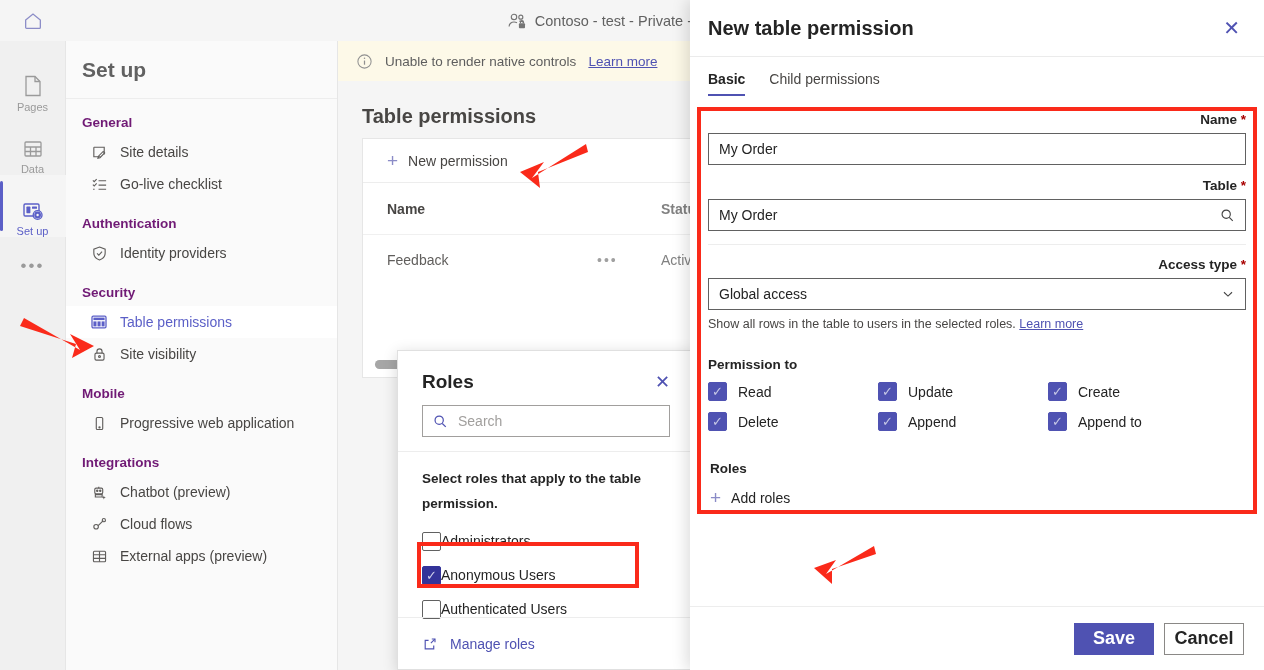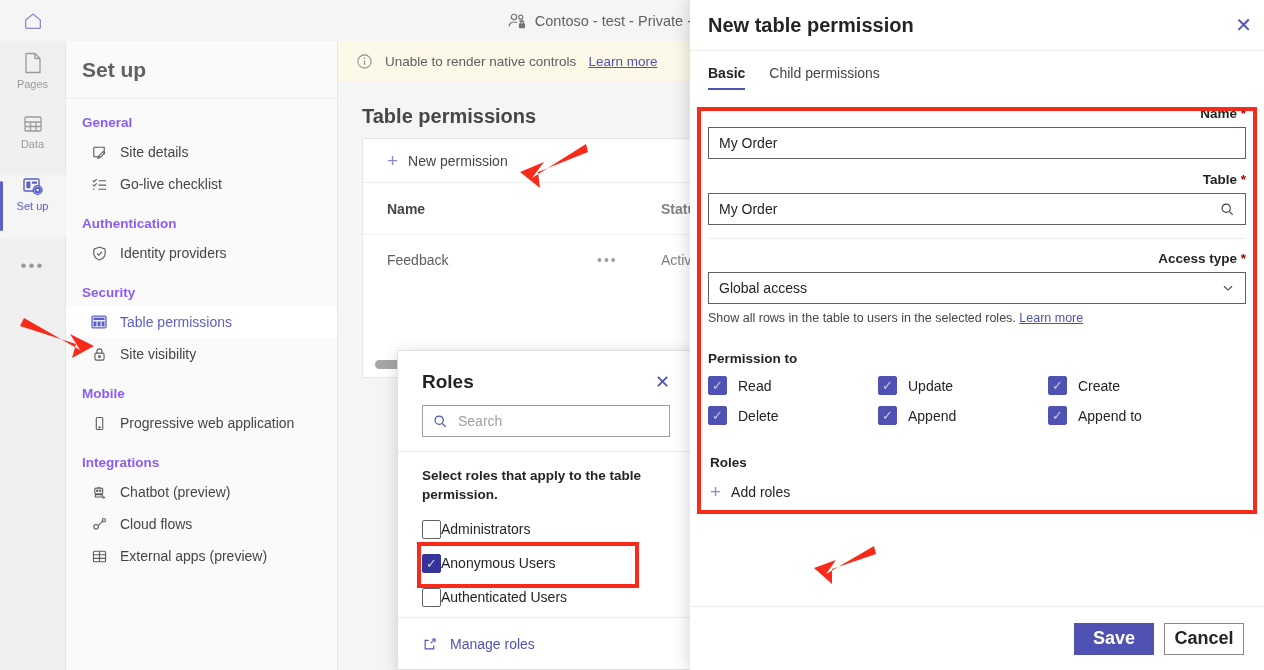--- a/index.html
+++ b/index.html
@@ -28,21 +28,21 @@
   .chev { color: #8a8a8a; font-size: 12px; margin-left: 3px; }
 
   
   .rail {
     position: absolute; left: 0; top: 41px; width: 66px; height: 629px;
     background: #f0f0f0; border-right: 1px solid #e6e6e6;
     display: flex; flex-direction: column; align-items: center; padding-top: 10px;
   }
   .rail-item {
     width: 66px; height: 62px; display: flex; flex-direction: column;
-    align-items: center; justify-content: flex-start; gap: 3px;
+    align-items: center; justify-content: flex-end; gap: 3px;
     color: #9a9a9a; font-size: 11px; position: relative;
   }
   .rail-item.active { background: #f5f5f5; color: #5b5fc7; }
   .rail-item.active::before {
     content: ""; position: absolute; left: 0; top: 6px; bottom: 6px;
     width: 3px; border-radius: 2px; background: #5b5fc7;
   }
   .rail-dots { margin-top: 14px; color: #9a9a9a; font-size: 17px; letter-spacing: 2px; height: 30px;
     display: flex; align-items: center; }
 
@@ -50,21 +50,21 @@
   .navpanel {
     position: absolute; left: 66px; top: 41px; width: 272px; height: 629px;
     background: #fafafa; border-right: 1px solid #e6e6e6;
   }
   .navpanel-title {
     height: 58px; display: flex; align-items: center; padding: 0 0 0 16px;
     font-size: 21px; font-weight: 700; color: #616161;
     border-bottom: 1px solid #ededed;
   }
   .nav-group-title {
-    padding: 16px 0 6px 16px; font-size: 13.5px; font-weight: 600; color: #8b5cf6;
+    padding: 16px 0 6px 16px; font-size: 13.5px; font-weight: 600; color: #701a75;
   }
   .nav-item {
     display: flex; align-items: center; gap: 12px; height: 32px;
     padding-left: 24px; font-size: 14px; color: #484644;
   }
   .nav-item.active { background: #ffffff; color: #5b5fc7; }
   .nav-item .nicon { width: 18px; height: 18px; display: flex; align-items: center; justify-content: center; }
 
   
   .main {
@@ -118,39 +118,39 @@
     padding: 18px 18px 6px 24px;
   }
   .roles-title { font-size: 19px; font-weight: 600; color: #242424; }
   .roles-close { color: #4f52b2; font-size: 18px; line-height: 1; padding: 4px 6px; }
   .roles-searchwrap { padding: 4px 24px 14px 24px; border-bottom: 1px solid #ededed; }
   .roles-search {
     display: flex; align-items: center; gap: 10px; height: 32px;
     border: 1px solid #a19f9d; padding: 0 10px; font-size: 14px; color: #a19f9d; background: #fff;
   }
   .roles-body { padding: 14px 24px 0 24px; }
-  .roles-help { font-size: 13.5px; font-weight: 600; color: #242424; line-height: 19px; }
+  .roles-help { font-size: 13.5px; font-weight: 600; color: #242424; line-height: 25px; }
   .role-row { display: flex; align-items: center; height: 34px; font-size: 14px; color: #242424; }
   .cbox { width: 19px; height: 19px; border: 1px solid #616161; background: #fff; border-radius: 2px; flex: none; }
   .cbox.on { background: #333399; border-color: #333399; display: flex; align-items: center; justify-content: center; }
   .cbox.on::after { content: "✓"; color: #cfd0ea; font-size: 13px; line-height: 1; }
   .roles-foot {
     position: absolute; left: 0; right: 0; bottom: 0; height: 52px;
     border-top: 1px solid #ededed; display: flex; align-items: center; gap: 12px; padding-left: 24px;
     font-size: 14px; color: #4f52b2;
   }
 
   
   .panel {
     position: absolute; left: 690px; top: 0; width: 574px; height: 670px;
     background: #fff; box-shadow: -4px 0 14px rgba(0,0,0,.13);
   }
   .panel-head {
-    height: 51px; display: flex; align-items: center; justify-content: space-between;
-    padding: 0 12px 0 18px; border-bottom: 1px solid #ebebeb;
+    height: 57px; display: flex; align-items: center; justify-content: space-between;
+    padding: 0 24px 0 18px; border-bottom: 1px solid #ebebeb;
   }
   .panel-title { font-size: 20px; font-weight: 700; color: #242424; }
   .panel-close { color: #4f52b2; font-size: 20px; line-height: 1; }
   .tabs { display: flex; gap: 24px; padding: 14px 0 0 18px; }
   .tab { font-size: 14px; color: #484644; padding-bottom: 7px; }
   .tab.active { font-weight: 600; color: #242424; border-bottom: 2px solid #4f52b2; }
   .panel-body { padding: 16px 18px 0 18px; }
   .field-label { font-size: 13.5px; font-weight: 600; color: #242424; margin-bottom: 6px; text-align: right; }
   .req { color: #a80000; }
   .inp {

